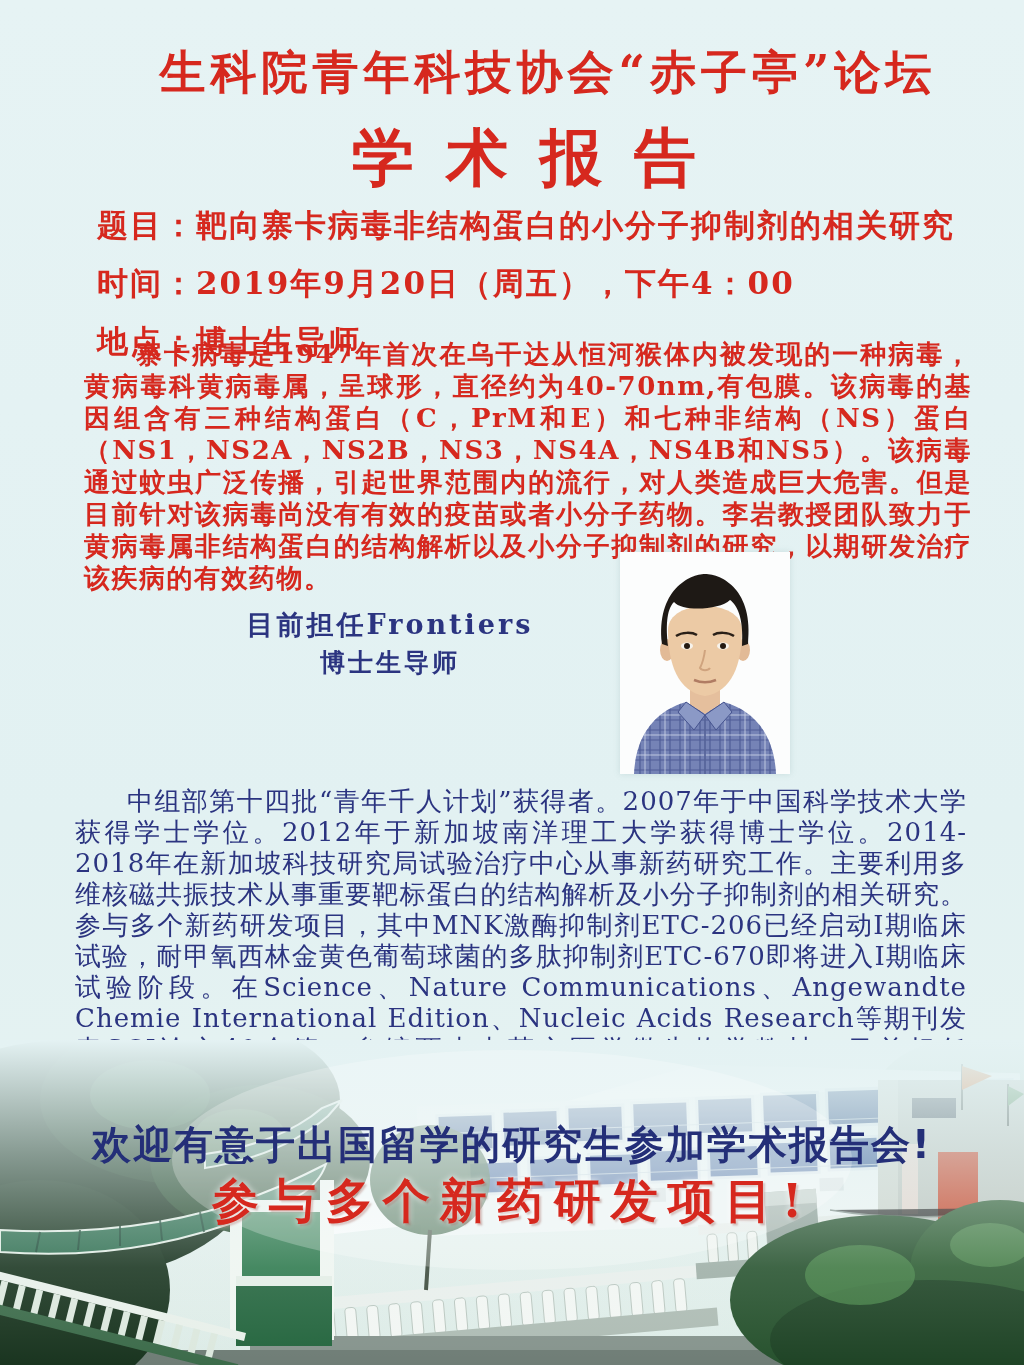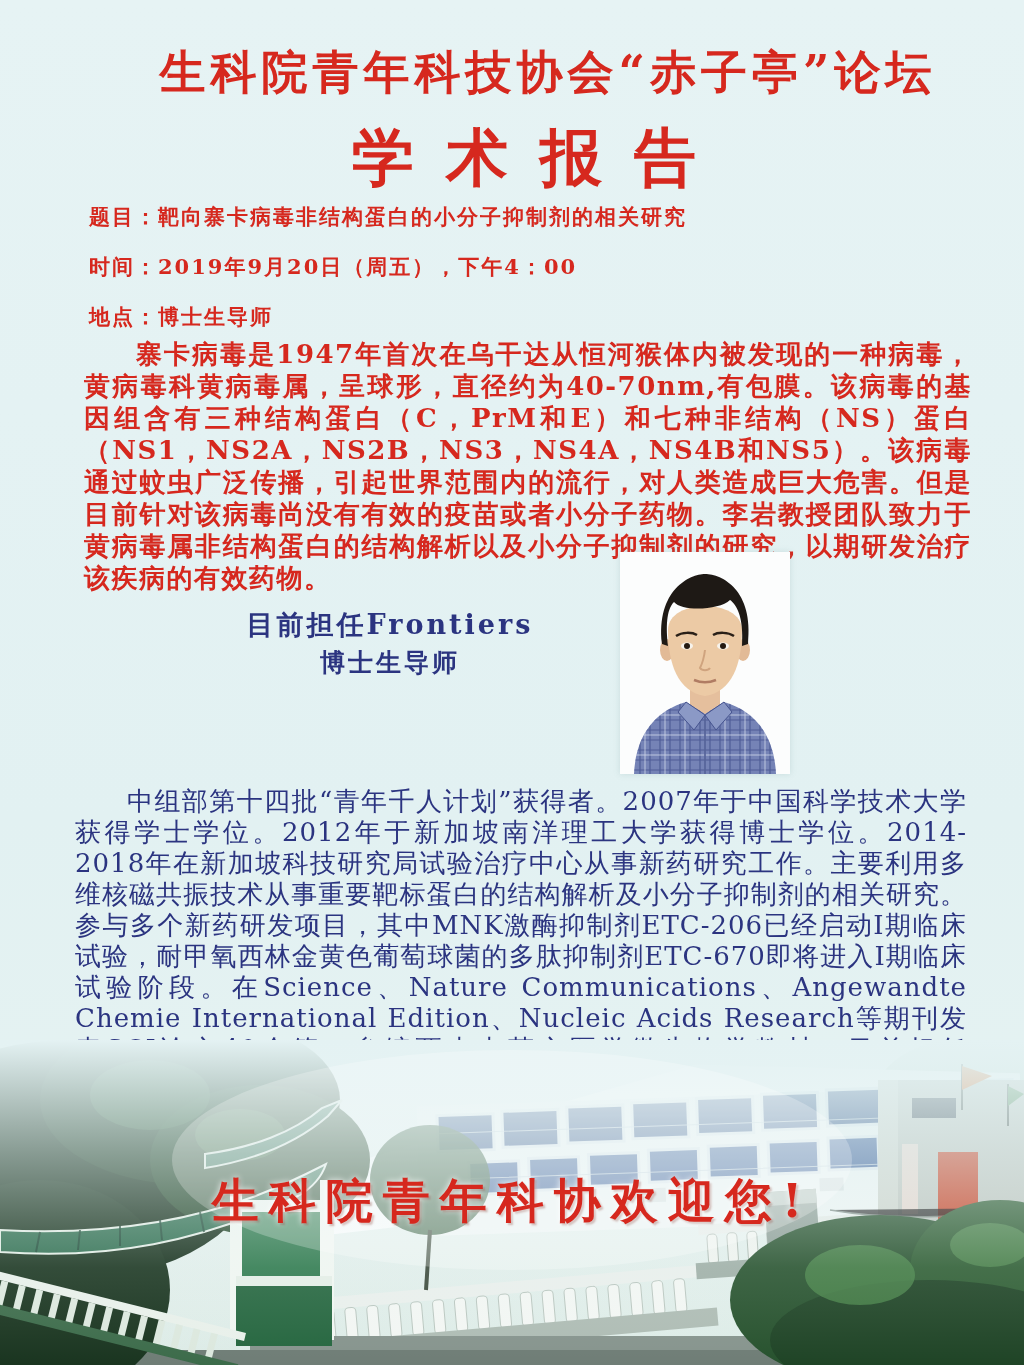--- a/index.html
+++ b/index.html
@@ -22,22 +22,22 @@
     position:absolute;top:104px;left:0;width:1024px;
     text-align:center;
     font-size:62px;font-weight:bold;color:#d6281e;
     letter-spacing:32px;text-indent:32px;line-height:84px;
     margin:12px;
   }
   .details{
     position:absolute;top:190px;left:85px;right:60px;
   }
   .detail-line{
-    margin:4px;
-    font-size:21px;font-weight:bold;color:#d6281e;
+    margin:12px;
+    font-size:31px;font-weight:bold;color:#d6281e;
     letter-spacing:2px;line-height:46px;
     white-space:nowrap;
   }
   .abstract{
     position:absolute;top:329px;left:75px;width:888px;
     margin:9px;
     font-size:26px;color:#d6281e;font-weight:bold;
     line-height:32px;letter-spacing:1.5px;
     text-align:justify;text-indent:2em;
   }
@@ -152,21 +152,22 @@
       <circle cx="67" cy="94" r="3" fill="#241a12"></circle>
       <circle cx="103" cy="94" r="3" fill="#241a12"></circle>
 
       <path d="M85,98 C84,106 82,112 80,116 C82,119 88,119 90,116" stroke="#cfa37e" stroke-width="2" fill="none"></path>
       <path d="M74,128 C81,131 89,131 96,128" stroke="#b07c63" stroke-width="2.5" fill="none"></path>
     </svg>
   </div>
 
   <p class="bio">中组部第十四批“青年千人计划”获得者。2007年于中国科学技术大学获得学士学位。2012年于新加坡南洋理工大学获得博士学位。2014-2018年在新加坡科技研究局试验治疗中心从事新药研究工作。主要利用多维核磁共振技术从事重要靶标蛋白的结构解析及小分子抑制剂的相关研究。参与多个新药研发项目，其中MNK激酶抑制剂ETC-206已经启动I期临床试验，耐甲氧西林金黄色葡萄球菌的多肽抑制剂ETC-670即将进入I期临床试验阶段。在Science、Nature Communications、Angewandte Chemie International Edition、Nucleic Acids Research等期刊发表SCI论文40余篇。参编两本中英文医学微生物学教材。目前担任Frontiers  in Microbiology等期刊编委会成员以及The BMJ等期刊审稿人</p>
 
-  <p class="welcome-line2">生科院青年科协欢迎您!</p>
+  <p class="welcome-line1">欢迎有意于出国留学的研究生参加学术报告会!</p>
+  <p class="welcome-line2">参与多个新药研发项目!</p>
 
   <div class="campus-photo">
     <svg width="1024" height="325" viewBox="0 0 1024 325">
       <defs>
         <linearGradient id="hazeTop" x1="0" y1="0" x2="0" y2="1">
           <stop offset="0" stop-color="#e4f2f3" stop-opacity="1"></stop>
           <stop offset="0.35" stop-color="#e4f2f3" stop-opacity="0.55"></stop>
           <stop offset="0.7" stop-color="#eef7f7" stop-opacity="0.12"></stop>
           <stop offset="1" stop-color="#ffffff" stop-opacity="0"></stop>
         </linearGradient>

